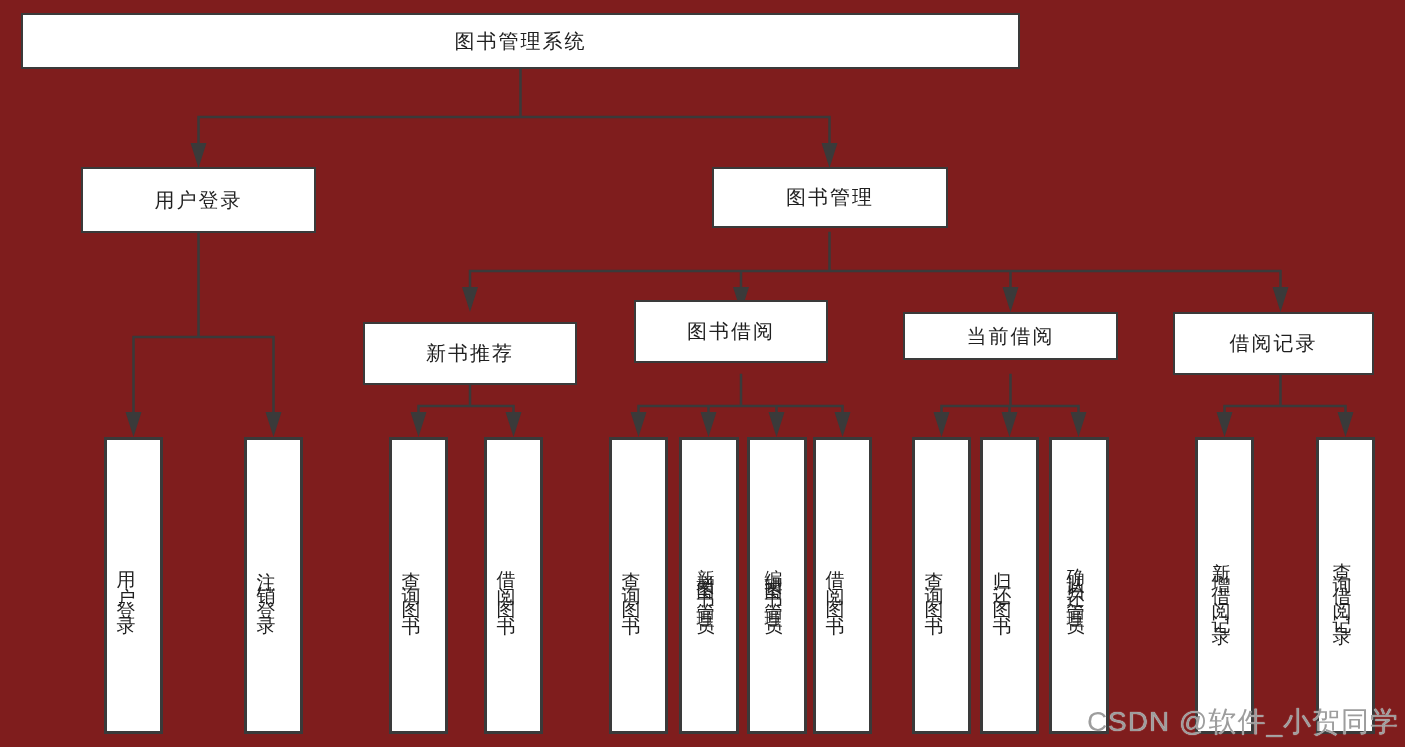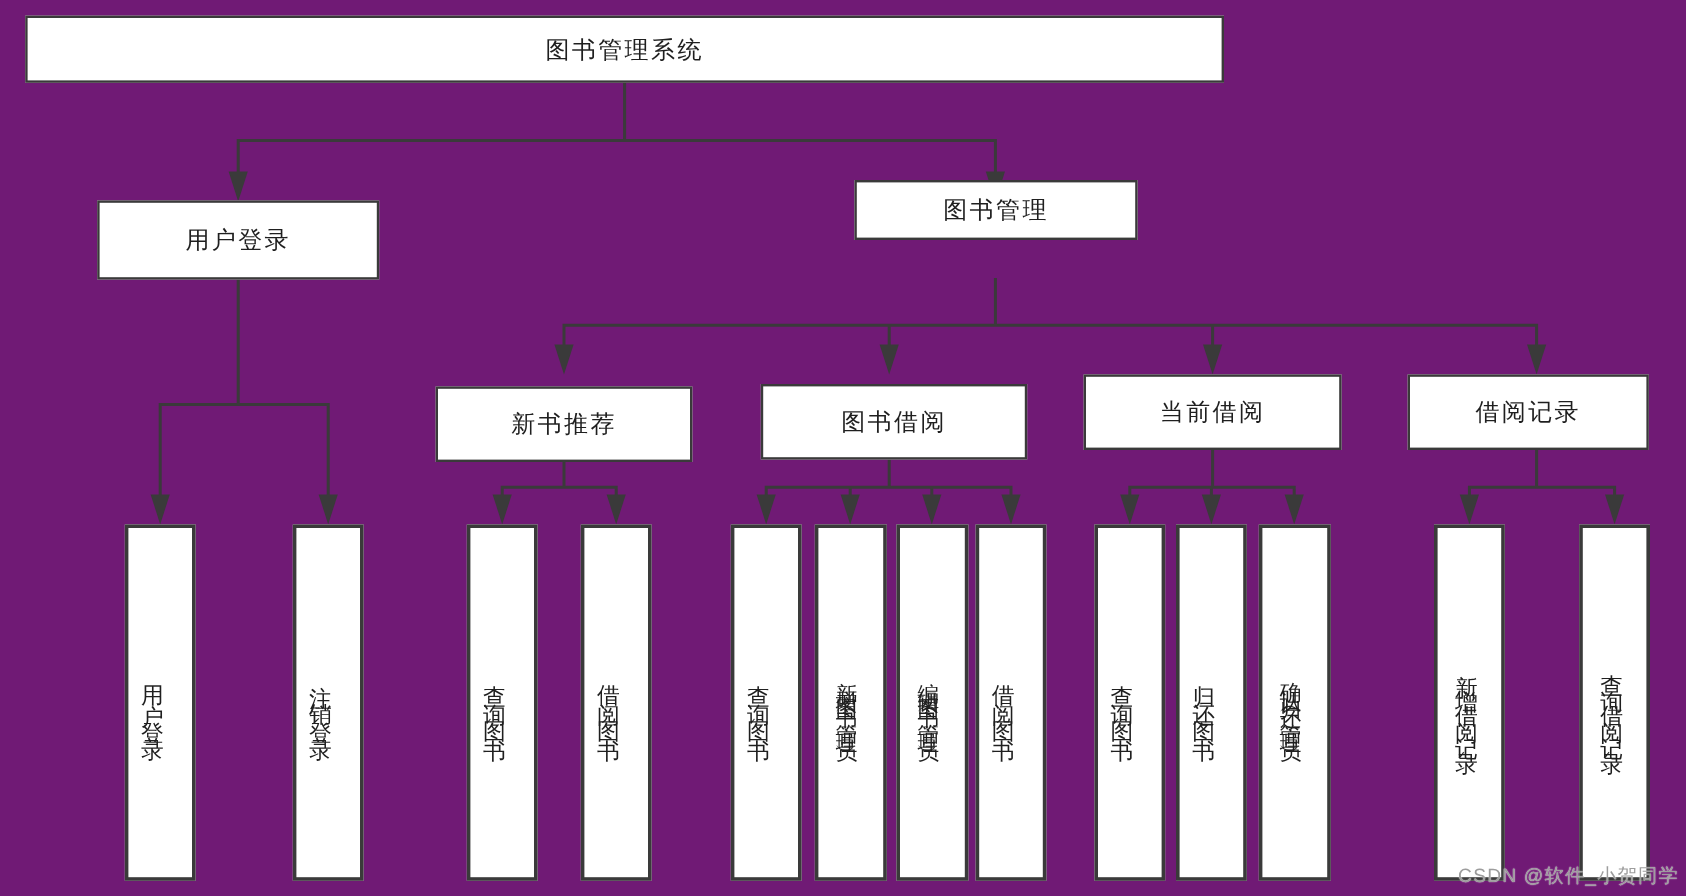--- a/index.html
+++ b/index.html
@@ -1,19 +1,19 @@
 <!DOCTYPE html>
 <html><head>
 <meta charset="utf-8">
 <style>
   html,body{margin:0;padding:0;background:#ffffff;}
   .canvas{
     position:relative;
     width:1405px;height:747px;
-    background:#701a75;
+    background:#7f1d1d;
     font-family:"Liberation Sans", sans-serif;
     overflow:hidden;
   }
   .connectors{position:absolute;left:0;top:0;pointer-events:none;}
   .box{
     position:absolute;
     box-sizing:border-box;
     background:#ffffff;
     border:2.5px solid #3a3a3a;
     display:flex;align-items:center;justify-content:center;
@@ -26,21 +26,21 @@
     writing-mode:vertical-rl;
     text-orientation:mixed;
     font-size:19px;
     letter-spacing:15px;
   }
   .leaf span{display:block;padding-block-start:15px;}
   .leaf.tight{letter-spacing:7px;font-size:18px;}
   .leaf.tight span{padding-block-start:7px;}
   .watermark{
     position:absolute;right:6px;bottom:6px;
-    font-size:16px;color:#9d9d9d;letter-spacing:1px;
+    font-size:28px;color:#9d9d9d;letter-spacing:1px;
     text-shadow:0 0 1px #ffffff;
     z-index:6;
   }
 </style>
 </head>
 <body>
 
 <div class="canvas">
 
   <svg class="connectors" width="1405" height="747" viewBox="0 0 1405 747">
@@ -83,31 +83,31 @@
     </g>
   </svg>
 
   <div class="box lvl" style="left:21px;top:13px;width:999px;height:56px">
     <span>图书管理系统</span>
   </div>
 
   <div class="box lvl" style="left:81px;top:167px;width:235px;height:66px">
     <span>用户登录</span>
   </div>
-  <div class="box lvl" style="left:712px;top:150px;width:236px;height:50px">
+  <div class="box lvl" style="left:712px;top:167px;width:236px;height:61px">
     <span>图书管理</span>
   </div>
 
   <div class="box lvl" style="left:363px;top:322px;width:214px;height:63px">
     <span>新书推荐</span>
   </div>
-  <div class="box lvl" style="left:634px;top:320px;width:222px;height:63px">
+  <div class="box lvl" style="left:634px;top:300px;width:194px;height:63px">
     <span>图书借阅</span>
   </div>
-  <div class="box lvl" style="left:903px;top:312px;width:215px;height:63px">
+  <div class="box lvl" style="left:903px;top:312px;width:215px;height:48px">
     <span>当前借阅</span>
   </div>
   <div class="box lvl" style="left:1173px;top:312px;width:201px;height:63px">
     <span>借阅记录</span>
   </div>
 
   <div class="box leaf" style="left:104px;top:437px;width:59px;height:297px">
     <span>用户登录</span>
   </div>
   <div class="box leaf" style="left:244px;top:437px;width:59px;height:297px">

